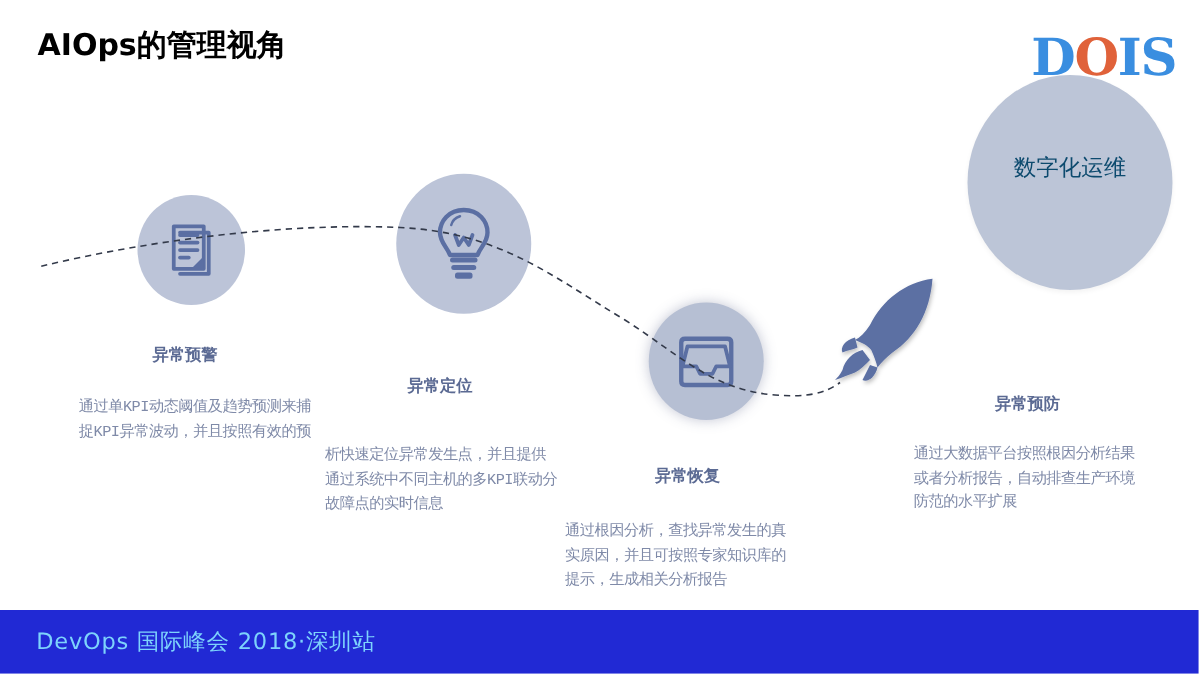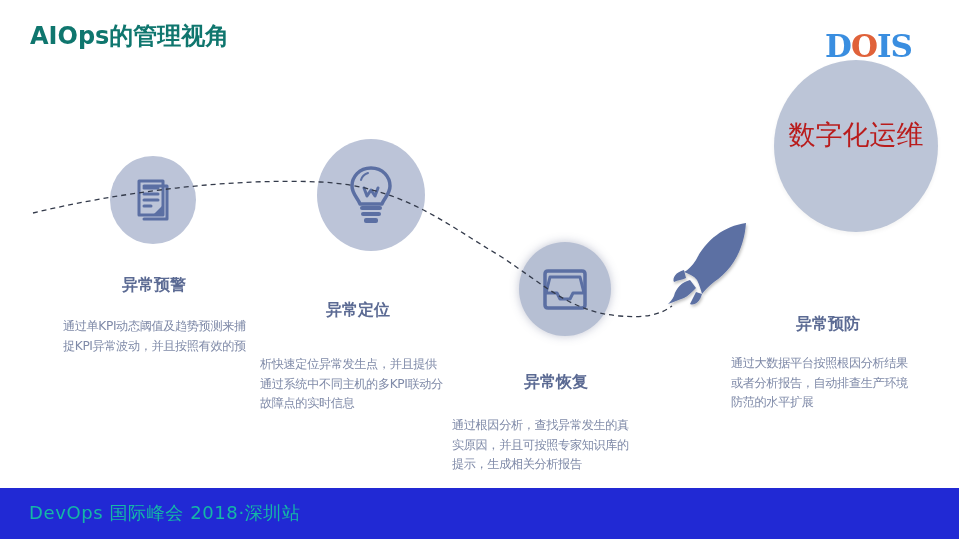--- a/index.html
+++ b/index.html
@@ -1,72 +1,72 @@
 <!DOCTYPE html>
 <html><head>
   <meta charset="utf-8">
   <style>
     * { margin: 0; padding: 0; box-sizing: border-box; }
     html, body { width: 959px; height: 539px; overflow: hidden; background: #ffffff; }
     body { position: relative; font-family: "DejaVu Sans", "Liberation Sans", sans-serif; }
 
     .title {
       position: absolute; left: 30px; top: 20px;
-      font-size: 24px; font-weight: bold; color: #0f766e;
+      font-size: 24px; font-weight: bold; color: #000000;
       letter-spacing: 0px;
     }
 
     .logo {
       position: absolute; left: 825px; top: 28px;
       font-family: "DejaVu Serif", "Liberation Serif", serif;
-      font-size: 31px; font-weight: bold; letter-spacing: -1px;
+      font-size: 41px; font-weight: bold; letter-spacing: -1px;
       line-height: 36px;
     }
     .logo span { display: inline-block; }
 
     .core-circle {
       position: absolute; left: 774px; top: 60px;
       width: 164px; height: 172px; border-radius: 50%;
       background: #bcc5d7;
       display: flex; flex-direction: column; align-items: center; justify-content: center;
       box-shadow: 0 2px 4px rgba(0,0,0,0.05);
     }
-    .core-circle .line { font-size: 27px; color: #b91c1c; line-height: 32px; }
+    .core-circle .line { font-size: 18px; color: #0c4a6e; line-height: 32px; }
     .core-circle .text-wrap { margin-top: -22px; text-align: center; }
 
     .path-svg { position: absolute; left: 0; top: 0; }
 
     .icon-circle {
       position: absolute; border-radius: 50%;
       background: #bcc4d8;
       display: flex; align-items: center; justify-content: center;
     }
     .c1 { left: 110px; top: 156px; width: 86px; height: 88px; }
     .c2 { left: 317px; top: 139px; width: 108px; height: 112px; }
     .c3 { left: 519px; top: 242px; width: 92px; height: 94px; box-shadow: 0 0 10px rgba(80,90,130,0.35); background: #b6bfd3; }
 
     .rocket { position: absolute; left: 664px; top: 218px; width: 92px; height: 92px; }
 
     .step-title {
-      position: absolute; font-size: 16px; font-weight: bold; color: #5b6a93;
+      position: absolute; font-size: 13px; font-weight: bold; color: #5b6a93;
       white-space: nowrap;
     }
     .step-desc {
       position: absolute; font-size: 12.2px; color: #7f8aa8; line-height: 19.5px;
       letter-spacing: -0.4px;
     }
-    .step-desc div { white-space: nowrap; }
+    .step-desc div { white-space: nowrap; font-family: Liberation Mono, monospace; }
 
     .footer {
       position: absolute; left: 0; top: 488px; width: 959px; height: 51px;
       background: #2129d4;
     }
     .footer-text {
       position: absolute; left: 29px; top: 13px;
-      font-size: 18px; color: #14b8a6; letter-spacing: 0.6px;
+      font-size: 18px; color: #7dd3fc; letter-spacing: 0.6px;
       white-space: nowrap;
     }
     .icon-svg path, .icon-svg rect, .icon-svg line, .icon-svg polyline { stroke-linecap: round; stroke-linejoin: round; }
   </style>
 </head>
 <body>
 
 <div>
 
   <div class="title">AIOps的管理视角</div>

